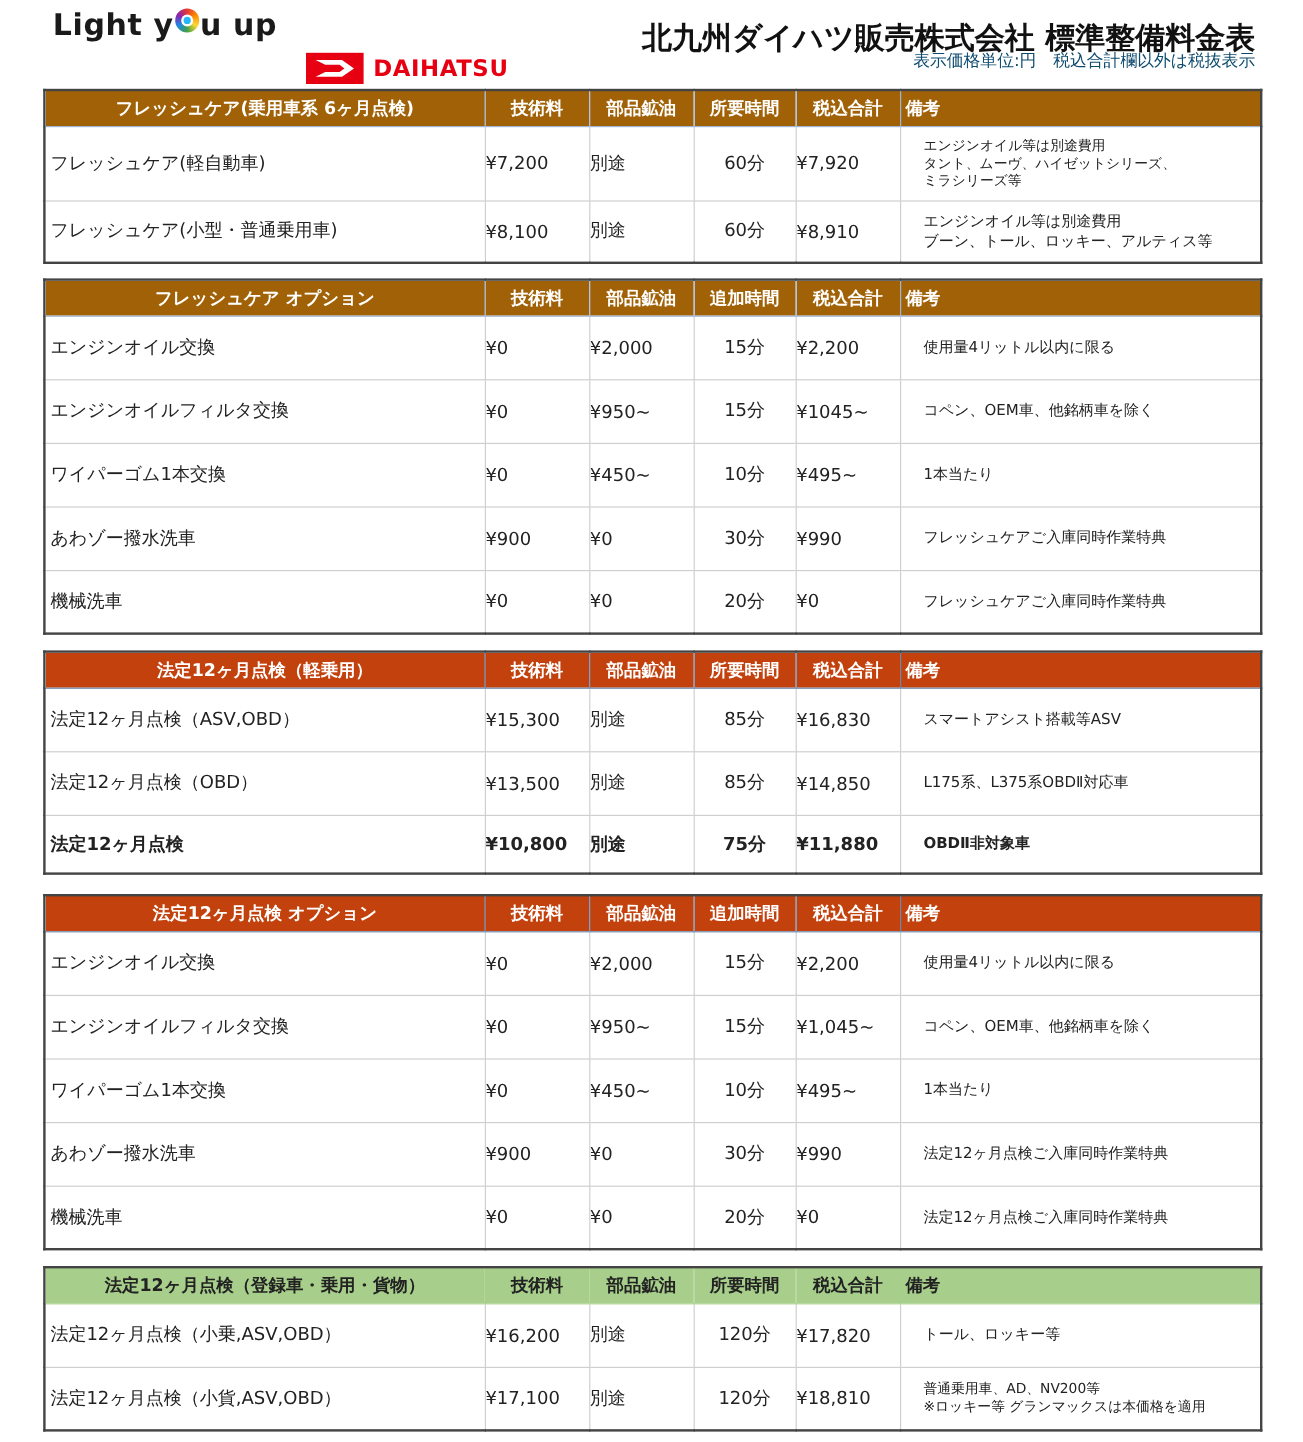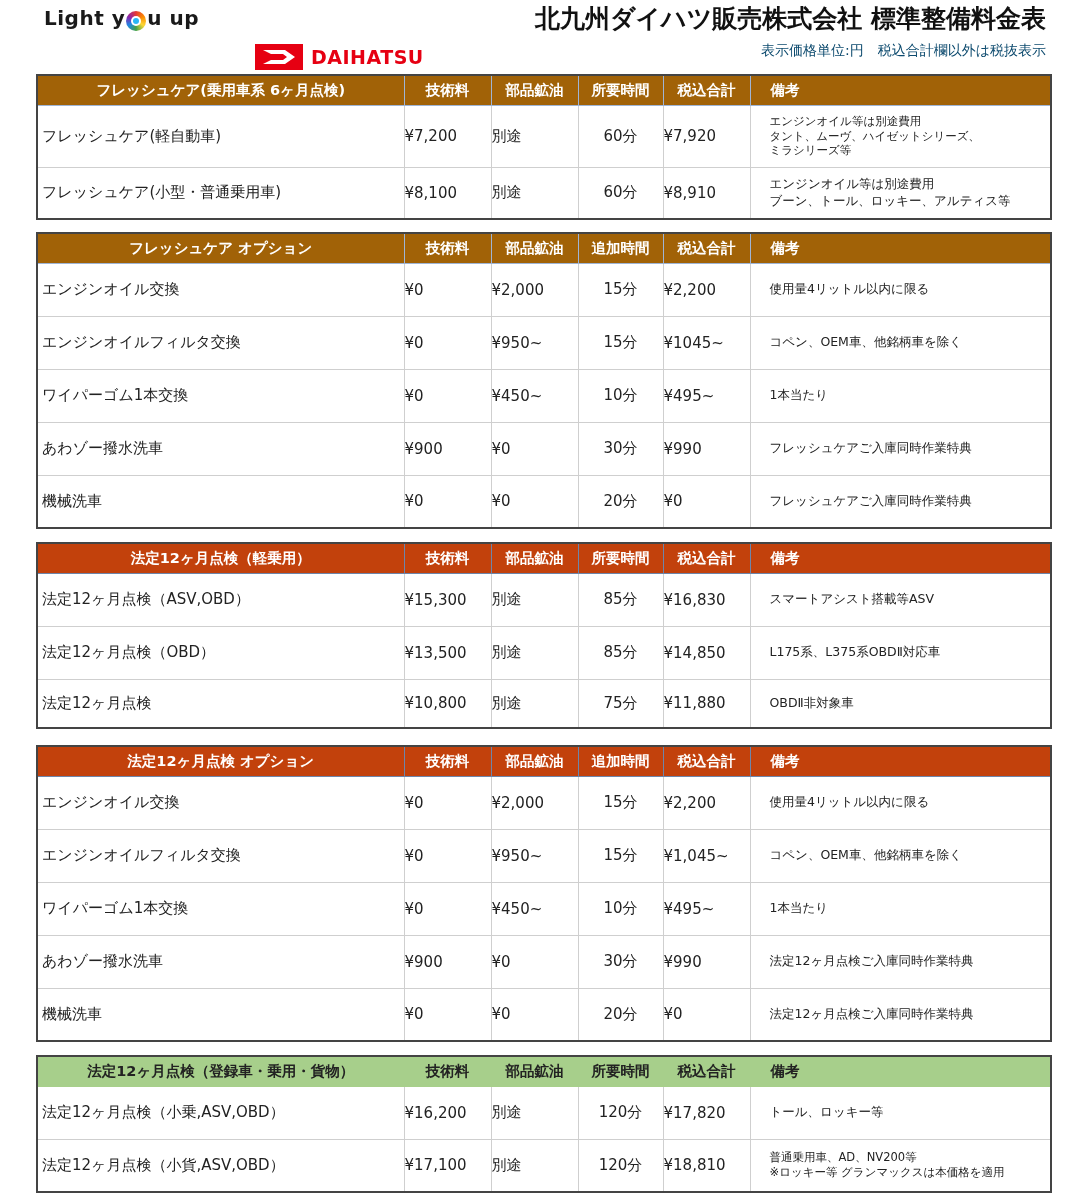--- a/index.html
+++ b/index.html
@@ -1,36 +1,36 @@
 <!DOCTYPE html>
 <html><head>
 <meta charset="utf-8">
 <style>
   * { box-sizing: border-box; margin: 0; padding: 0; }
   html, body { width: 1086px; height: 1202px; background: #ffffff; overflow: hidden; }
   body { font-family: "DejaVu Sans", "Liberation Sans", sans-serif; color: #222; position: relative; }
 
   .topbar { position: absolute; left: 0; top: 0; width: 1086px; height: 70px; }
-  .brand-lyu { position: absolute; left: 44px; top: 6px; font-family: "DejaVu Sans", sans-serif; font-weight: bold; font-size: 20px; color: #1a1a1a; letter-spacing: 0.5px; display: flex; align-items: flex-end; }
+  .brand-lyu { position: absolute; left: 44px; top: 6px; font-family: "DejaVu Sans", sans-serif; font-weight: bold; font-size: 25px; color: #1a1a1a; letter-spacing: 0.5px; display: flex; align-items: flex-start; }
   .brand-lyu .o-ring { display: inline-block; width: 20px; height: 20px; border-radius: 50%; margin: 0 1px;
     background: conic-gradient(#e53935, #fb8c00, #fdd835, #43a047, #1e88e5, #8e24aa, #e53935); position: relative; top: 1px; }
   .brand-lyu .o-ring::after { content: ""; position: absolute; left: 5px; top: 5px; width: 10px; height: 10px; border-radius: 50%; background: #fff; }
   .brand-lyu .o-ring::before { content: ""; position: absolute; left: 7px; top: 7px; width: 6px; height: 6px; border-radius: 50%; background: #29b6f6; z-index: 1; }
   .daihatsu { position: absolute; left: 255px; top: 8px; display: flex; align-items: center; margin-top: 36px; }
   .daihatsu .mark { width: 48px; height: 26px; background: #e60012; position: relative; }
   .daihatsu .mark svg { position: absolute; left: 6px; top: 4px; }
   .daihatsu .word { margin-left: 8px; font-family: "DejaVu Sans", sans-serif; font-weight: bold; font-size: 19px; color: #e60012; letter-spacing: 0.5px; }
 
-  .doc-title { position: absolute; right: 40px; top: 2px; font-size: 25px; font-weight: bold; color: #111; letter-spacing: 0px; }
+  .doc-title { position: absolute; right: 40px; top: 15px; font-size: 25px; font-weight: bold; color: #111; letter-spacing: 0px; }
   .doc-note { position: absolute; right: 40px; top: 42px; font-size: 14px; color: #0c4a6e; }
 
   table.price { position: absolute; left: 36px; width: 1014px; border-collapse: collapse; table-layout: fixed; border: 2px solid #444; }
   table.price td, table.price th { border: 1px solid #cfcfcf; font-size: 15px; white-space: nowrap; overflow: hidden; }
   table.price th { color: #fff; font-weight: bold; height: 30px; text-align: center; border-color: #9fb5d6; font-size: 14.5px; }
-  table.price th.remarks-h { text-align: left; padding-left: 20px; margin-left: 19px; }
+  table.price th.remarks-h { text-align: left; padding-left: 4px; margin-left: 19px; }
   table.price.blue th { background: #a16207; }
   table.price.navy th { background: #c2410c; border-color: #6d85aa; }
   table.price.green th { background: #a7cf8b; color: #222; border-color: #a7cf8b; }
   table.price td.name { padding-left: 4px; text-align: left; }
   table.price td.num { padding-right: 3px; margin-left: 40px; }
   table.price td.ctr { text-align: center; }
   table.price td.rem { font-size: 12.5px; padding-left: 19px; text-align: left; line-height: 1.35; white-space: normal; }
   table.price td.rem.sm { font-size: 11.5px; line-height: 1.3; }
   col.c-name { width: 367px; }
   col.c-tech { width: 87px; }
@@ -192,21 +192,21 @@
     <td class="rem">スマートアシスト搭載等ASV</td>
   </tr>
   <tr style="height:53px;">
     <td class="name">法定12ヶ月点検（OBD）</td>
     <td class="num">¥13,500</td>
     <td class="num">別途</td>
     <td class="ctr">85分</td>
     <td class="num">¥14,850</td>
     <td class="rem">L175系、L375系OBDⅡ対応車</td>
   </tr>
-  <tr style="height:49px;">
+  <tr style="height:49px;font-weight:bold;">
     <td class="name">法定12ヶ月点検</td>
     <td class="num">¥10,800</td>
     <td class="num">別途</td>
     <td class="ctr">75分</td>
     <td class="num">¥11,880</td>
     <td class="rem">OBDⅡ非対象車</td>
   </tr>
 </tbody>
   </table>
 

